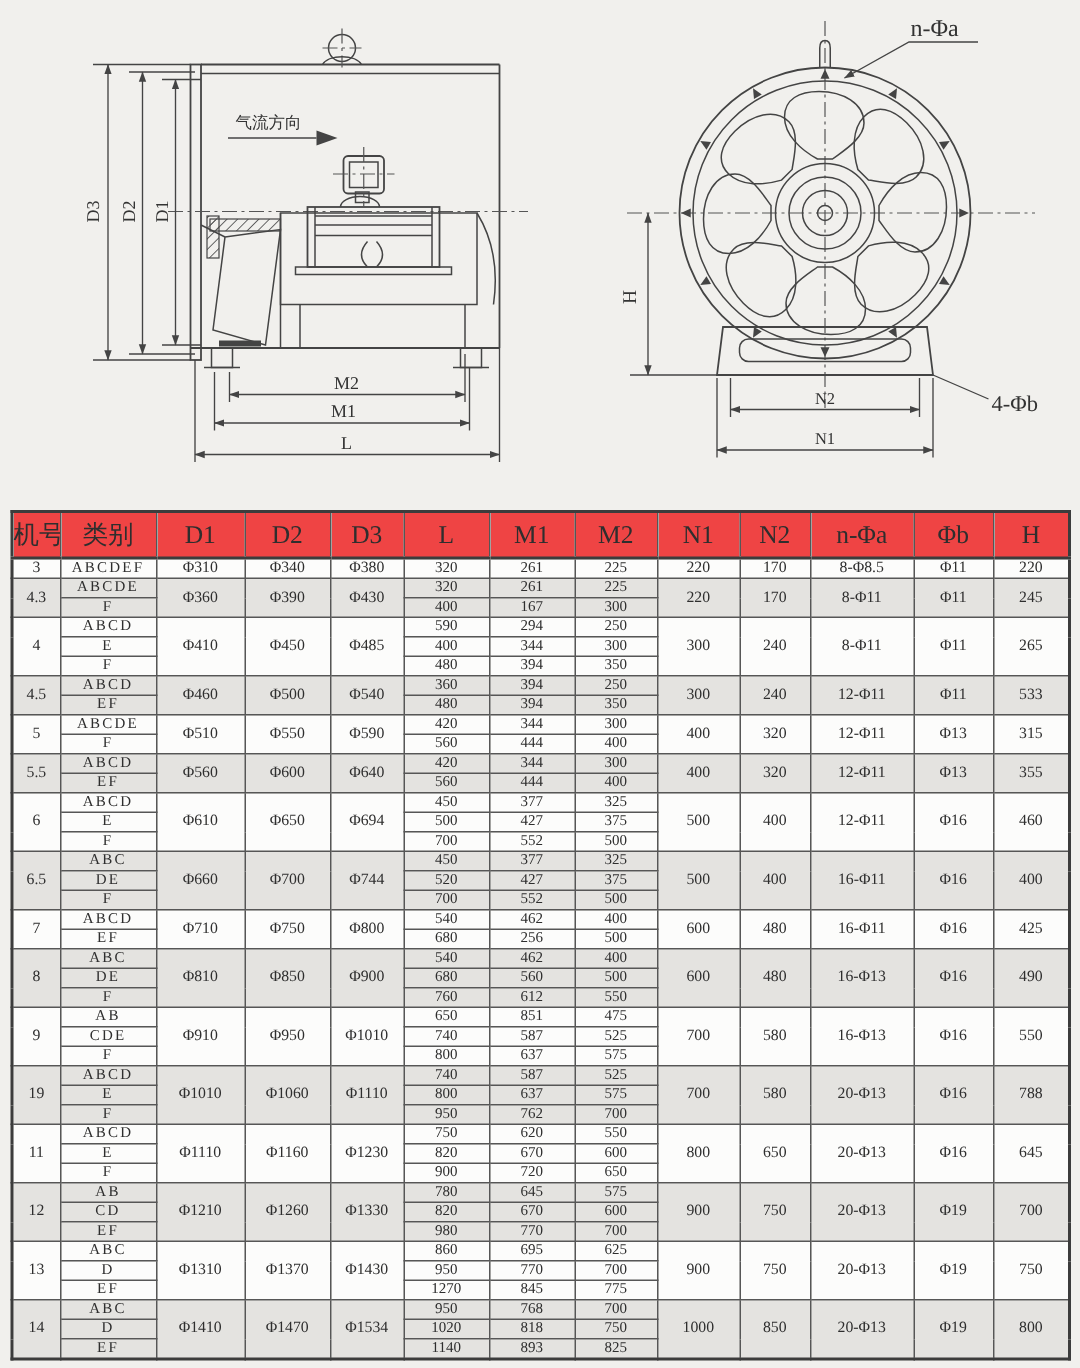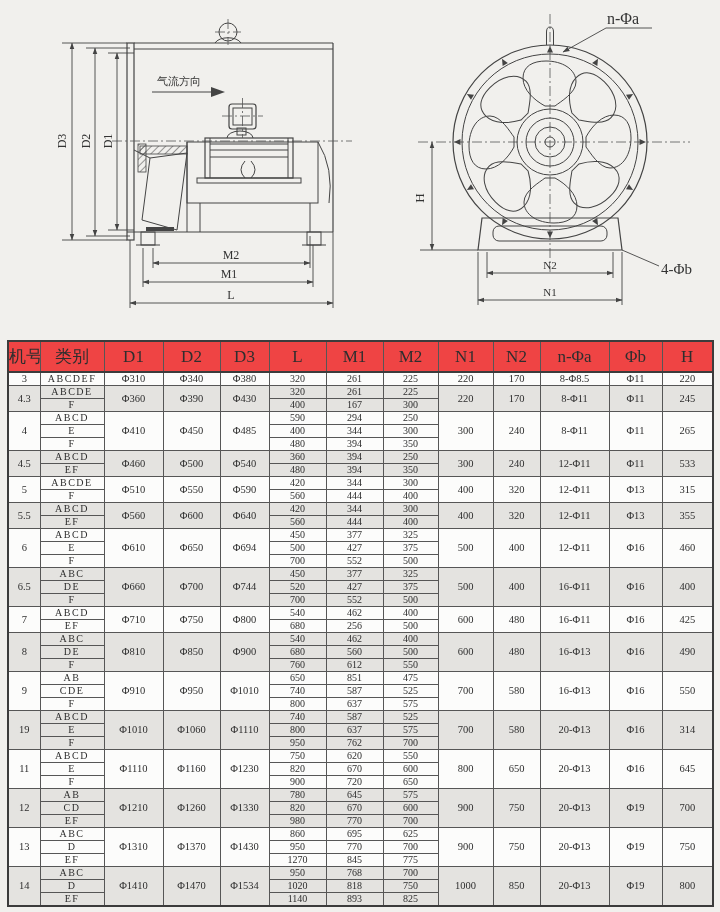--- a/index.html
+++ b/index.html
@@ -540,21 +540,21 @@
           <td data-name="d1" rowspan="3">Φ1010</td>
           <td data-name="d2" rowspan="3">Φ1060</td>
           <td data-name="d3" rowspan="3">Φ1110</td>
           <td data-name="l">740</td>
           <td data-name="m1">587</td>
           <td data-name="m2">525</td>
           <td data-name="n1" rowspan="3">700</td>
           <td data-name="n2" rowspan="3">580</td>
           <td data-name="n-phi-a" rowspan="3">20-Φ13</td>
           <td data-name="phi-b" rowspan="3">Φ16</td>
-          <td data-name="h" rowspan="3">314</td>
+          <td data-name="h" rowspan="3">788</td>
         </tr>
         <tr data-name="table-row" class="shaded">
           <td data-name="category">E</td>
           <td data-name="l">800</td>
           <td data-name="m1">637</td>
           <td data-name="m2">575</td>
         </tr>
         <tr data-name="table-row" class="shaded">
           <td data-name="category">F</td>
           <td data-name="l">950</td>

